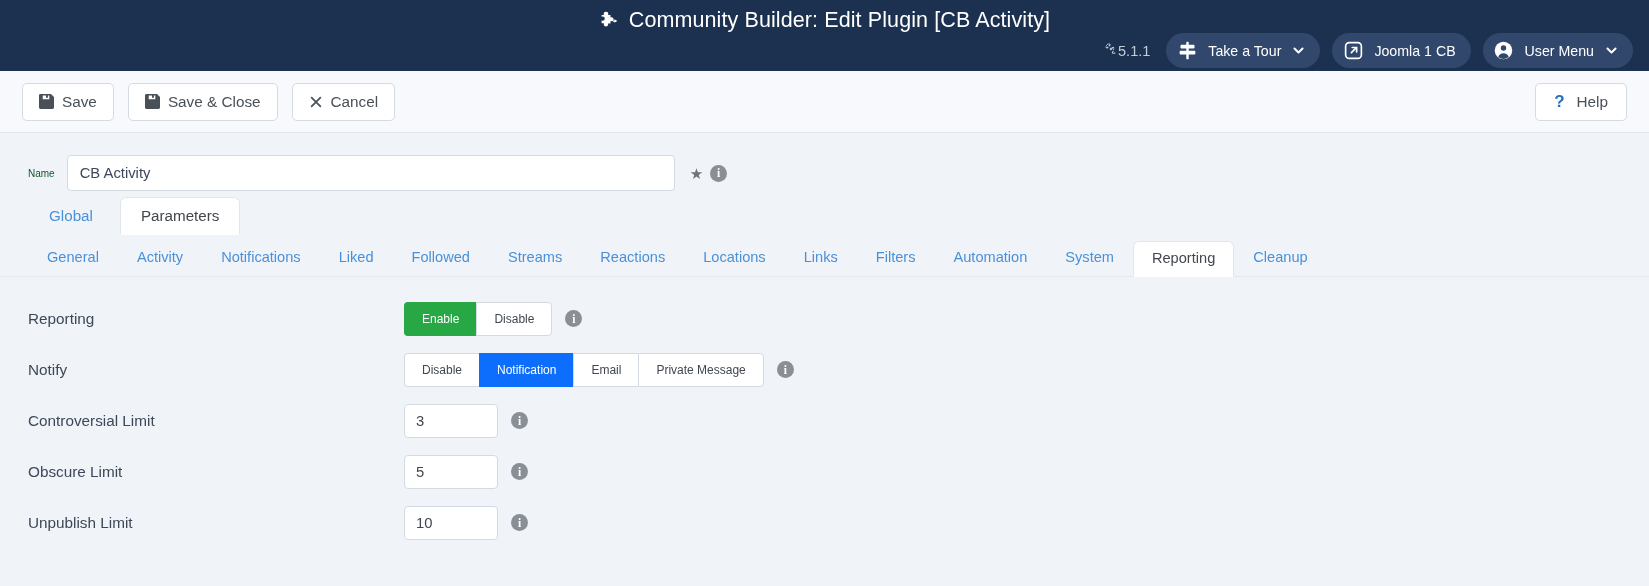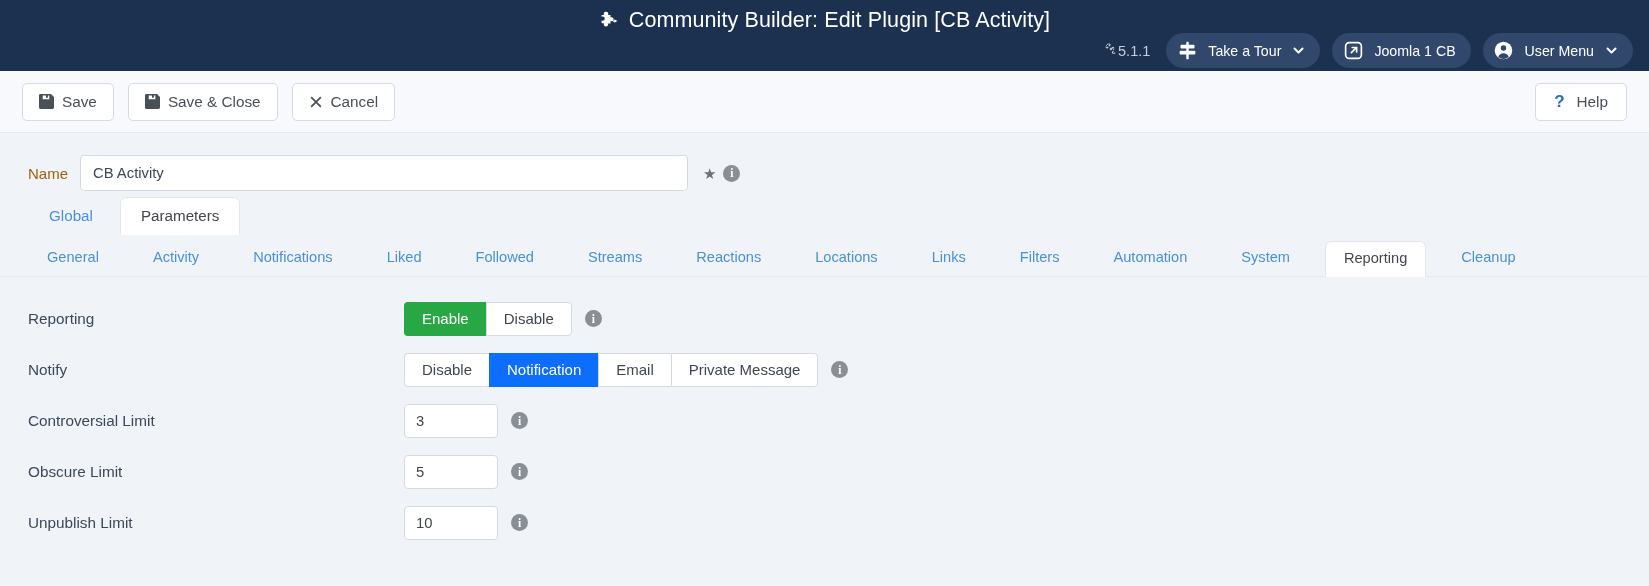--- a/index.html
+++ b/index.html
@@ -99,22 +99,22 @@
   .help-btn .qmark { color: #2a6ebb; font-size: 17px; font-weight: bold; }
 
   
   .name-row {
     display: flex;
     align-items: center;
     padding: 22px 0 0 28px;
     gap: 12px;
   }
   .name-label {
-    font-size: 15px;
-    color: #a16207;
+    font-size: 10px;
+    color: #14532d;
     white-space: nowrap;
   }
   .name-input {
     width: 608px;
     height: 36px;
     border: 1px solid #d4dae2;
     border-radius: 4px;
     background: #ffffff;
     padding: 0 12px;
     font-size: 14.8px;
@@ -147,21 +147,21 @@
     color: #43474d;
     border-color: #e1e6ed;
     border-bottom-color: #ffffff;
   }
 
   
   .tabs-sub {
     display: flex;
     align-items: flex-end;
     padding: 14px 0 0 28px;
-    gap: 16px;
+    gap: 0px;
     border-bottom: 1px solid #e4e9f0;
     height: 42px;
   }
   .tab-s {
     padding: 9px 18px 10px 18px;
     font-size: 14.6px;
     color: #4a90d9;
     cursor: pointer;
     border: 1px solid transparent;
     border-radius: 6px 6px 0 0;
@@ -194,21 +194,21 @@
   .control { display: flex; align-items: center; gap: 13px; }
 
   
   .btn-group { display: flex; }
   .bg-item {
     height: 34px;
     padding: 0 17px;
     display: flex;
     align-items: center;
     justify-content: center;
-    font-size: 15px;
+    font-size: 12px;
     background: #ffffff;
     color: #41474e;
     border: 1px solid #d4dae2;
     border-right-width: 0;
     cursor: pointer;
     white-space: nowrap;
   }
   .bg-item:first-child { border-radius: 4px 0 0 4px; }
   .bg-item:last-child { border-radius: 0 4px 4px 0; border-right-width: 1px; }
   .bg-item.on-green {

